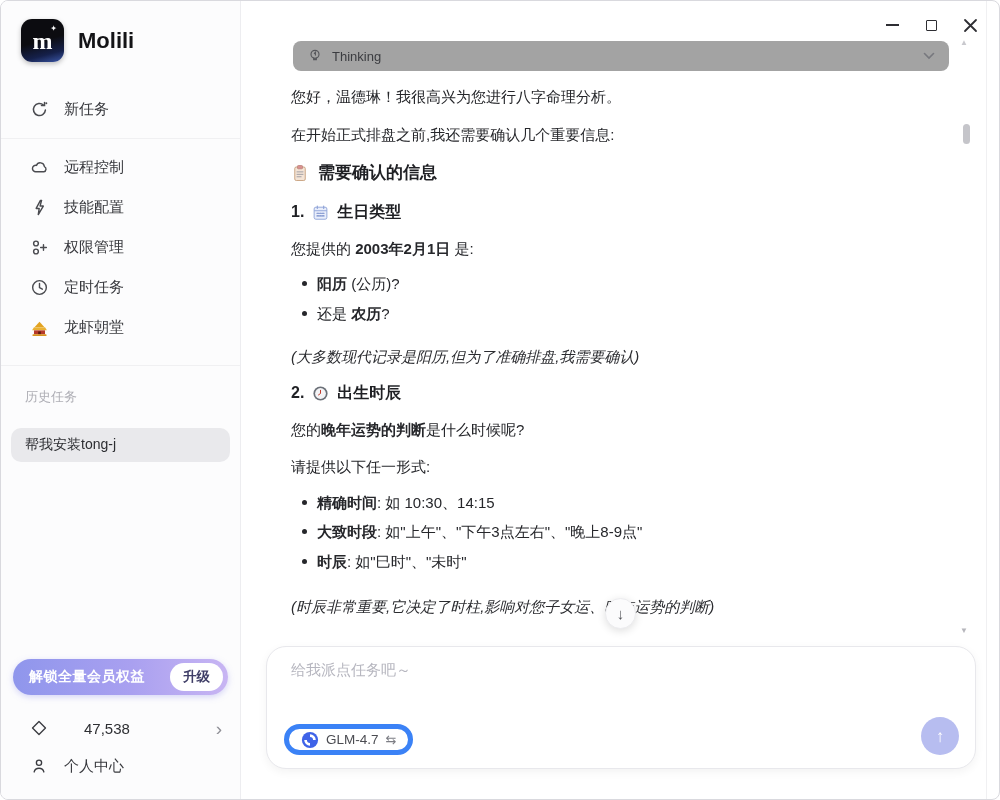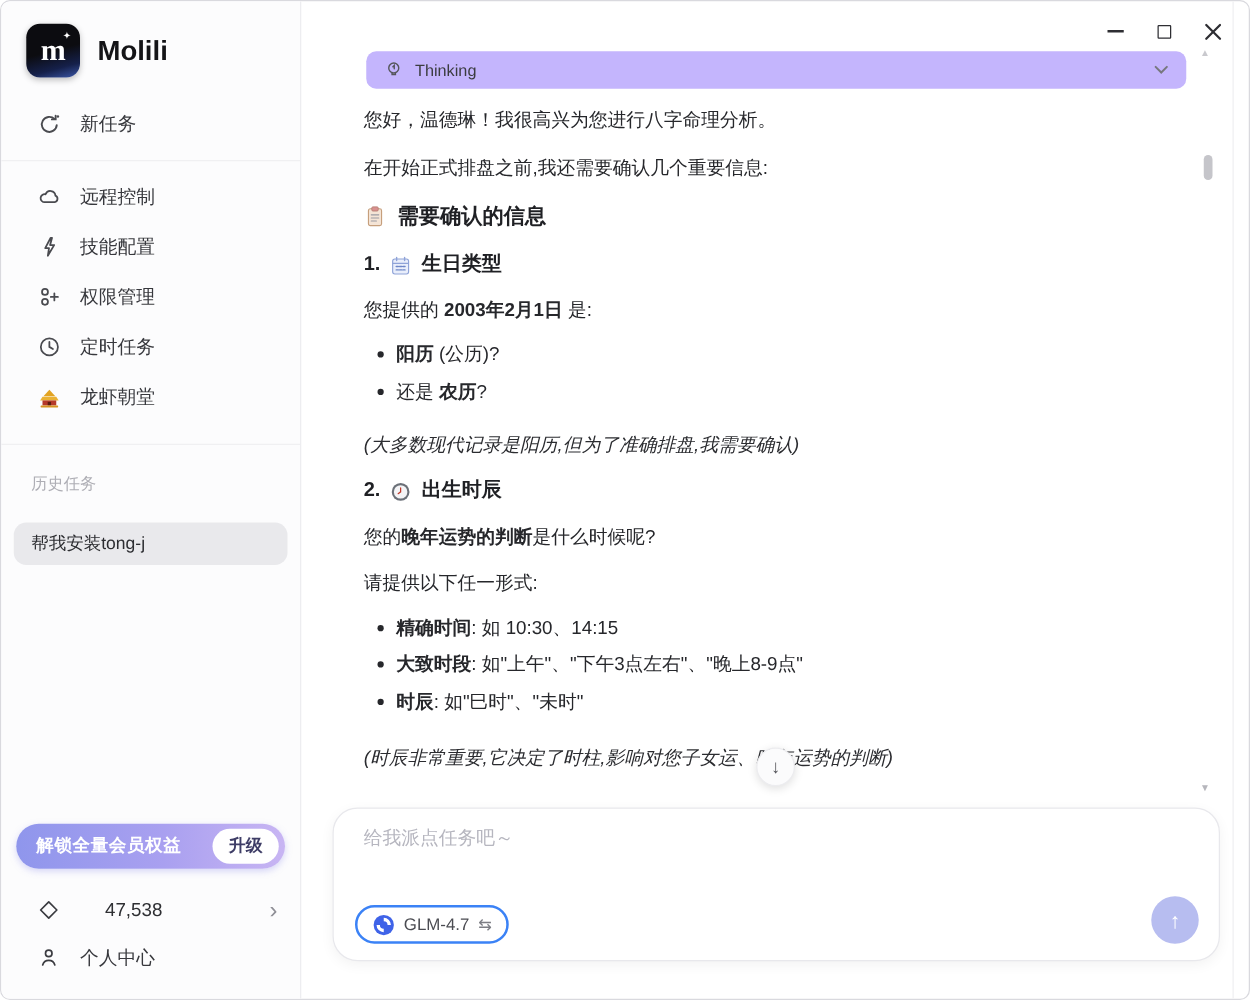--- a/index.html
+++ b/index.html
@@ -14,21 +14,21 @@
     background:#fcfcfd; border-right:1px solid #ededf0; }
   .logo-row { display:flex; align-items:center; gap:14px; padding:18px 0 0 20px; }
   .logo-box { width:43px; height:43px; border-radius:11px; position:relative;
     background:linear-gradient(165deg,#0c0c10 50%,#15204a 78%,#3b57a8 100%);
     display:flex; align-items:center; justify-content:center;
     box-shadow:0 2px 5px rgba(0,0,0,.25); }
   .logo-m { color:#fff; font-size:24px; font-weight:700; font-family:"Liberation Serif","DejaVu Serif",serif; line-height:1; }
   .logo-spark { position:absolute; top:6px; right:7px; color:#fff; font-size:8px; line-height:1; }
   .app-title { font-size:22px; font-weight:700; color:#141417;text-align:right; }
   .row { display:flex; align-items:center; gap:15px; }
-  .newtask { padding:0 0 0 29px; height:30px; margin-top:22px; cursor:pointer; }
+  .newtask { padding:0 0 0 29px; height:30px; margin-top:32px; cursor:pointer; }
   .newtask span, .menu-item span { font-size:15px; color:#37383d; }
   .divider { border:none; border-top:1px solid #f0f0f2; margin:14px 0 0 0; }
   .menu { margin-top:8px; }
   .menu-item { height:40px; padding-left:29px; cursor:pointer; }
   .icon18 { width:19px; height:19px; flex:0 0 19px; display:inline-flex; }
   .hist-label { font-size:13px; color:#aeaeb5; padding:22px 0 22px 24px; }
   .hist-pill { margin:0 10px; height:34px; background:#e9e9ec; border-radius:10px;
     display:flex; align-items:center; padding-left:14px; font-size:14px; color:#2c2d31; cursor:pointer; }
   .side-bottom { position:absolute; left:0; right:0; bottom:14px; }
   .member-banner { margin:0 12px 14px 12px; height:36px; border-radius:18px;
@@ -43,21 +43,21 @@
   .chev-r { color:#8f8f96; font-size:19px; line-height:1; }
   .profile-row { height:38px; padding-left:29px; display:flex; align-items:center; gap:15px; cursor:pointer; }
   .profile-row span { font-size:15px; color:#37383d; }
   
   .win-controls { position:absolute; top:13px; right:16px; display:flex; gap:13px; z-index:30; }
   .win-btn { width:26px; height:22px; display:flex; align-items:center; justify-content:center; cursor:pointer; }
   .min-glyph { width:13px; height:2px; background:#2e2e33; }
   .max-glyph { width:11px; height:11px; border:1.8px solid #2e2e33; border-radius:1px; }
   
   .thinking-bar { position:absolute; left:292px; top:40px; width:656px; height:30px;
-    background:#c4b5fd; border-radius:8px; display:flex; align-items:center; gap:9px;
+    background:#a3a3a3; border-radius:8px; display:flex; align-items:center; gap:9px;
     padding:0 14px; cursor:pointer; }
   .thinking-bar .t-label { font-size:13px; color:#3b3c40; }
   .thinking-bar .spacer { flex:1; }
   .chat-content { position:absolute; left:290px; top:80px; width:660px; font-size:15px; line-height:1.3; }
   .para { margin:6px 0 18px; }
   .para.tight { margin-bottom:16px; }
   .h-big { display:flex; align-items:center; gap:9px; font-size:17px; font-weight:700; margin:0 0 18px; color:#1f2024; }
   .h-num { display:flex; align-items:center; gap:8px; font-size:16px; font-weight:700; margin:0 0 16px; color:#1f2024; }
   ul.blist { list-style:none; padding-left:26px; margin:0 0 24px; }
   ul.blist.last { margin-bottom:26px; }
@@ -76,21 +76,21 @@
   .sb-thumb { position:absolute; right:29px; top:123px; width:7px; height:20px; border-radius:4px; background:#c5c5ca; cursor:pointer; }
   .right-edge-line { position:absolute; right:12px; top:0; bottom:0; width:1px; background:#f0f0f2; }
   
   .composer { position:absolute; left:265px; top:645px; width:710px; height:123px;
     background:#fff; border:1px solid #e8e8ec; border-radius:20px;
     box-shadow:0 3px 10px rgba(0,0,0,.05); }
   .composer textarea { position:absolute; left:24px; top:14px; width:650px; height:62px;
     border:none; outline:none; resize:none; font-size:15px; background:transparent;
     font-family:"Liberation Sans","DejaVu Sans",sans-serif; color:#2a2b2f; }
   .composer textarea::placeholder { color:#b6b6bf; }
-  .model-pill { position:absolute; left:17px; bottom:13px; height:31px; border:2px solid #3b82f6;
+  .model-pill { position:absolute; left:17px; bottom:13px; height:31px; border:5px solid #3b82f6;
     border-radius:16px; display:flex; align-items:center; gap:7px; padding:0 12px; cursor:pointer; background:#fff; }
   .model-name { font-size:13.5px; color:#4b4c52; }
   .swap-glyph { font-size:13px; color:#7c7d84; }
   .send-btn { position:absolute; right:16px; bottom:13px; width:38px; height:38px; border-radius:50%;
     background:#b7bdf0; display:flex; align-items:center; justify-content:center; cursor:pointer; }
   .send-btn span { color:#fff; font-size:17px; font-weight:700; line-height:1; }
   svg { display:block; }
 </style>
 </head>
 <body>

